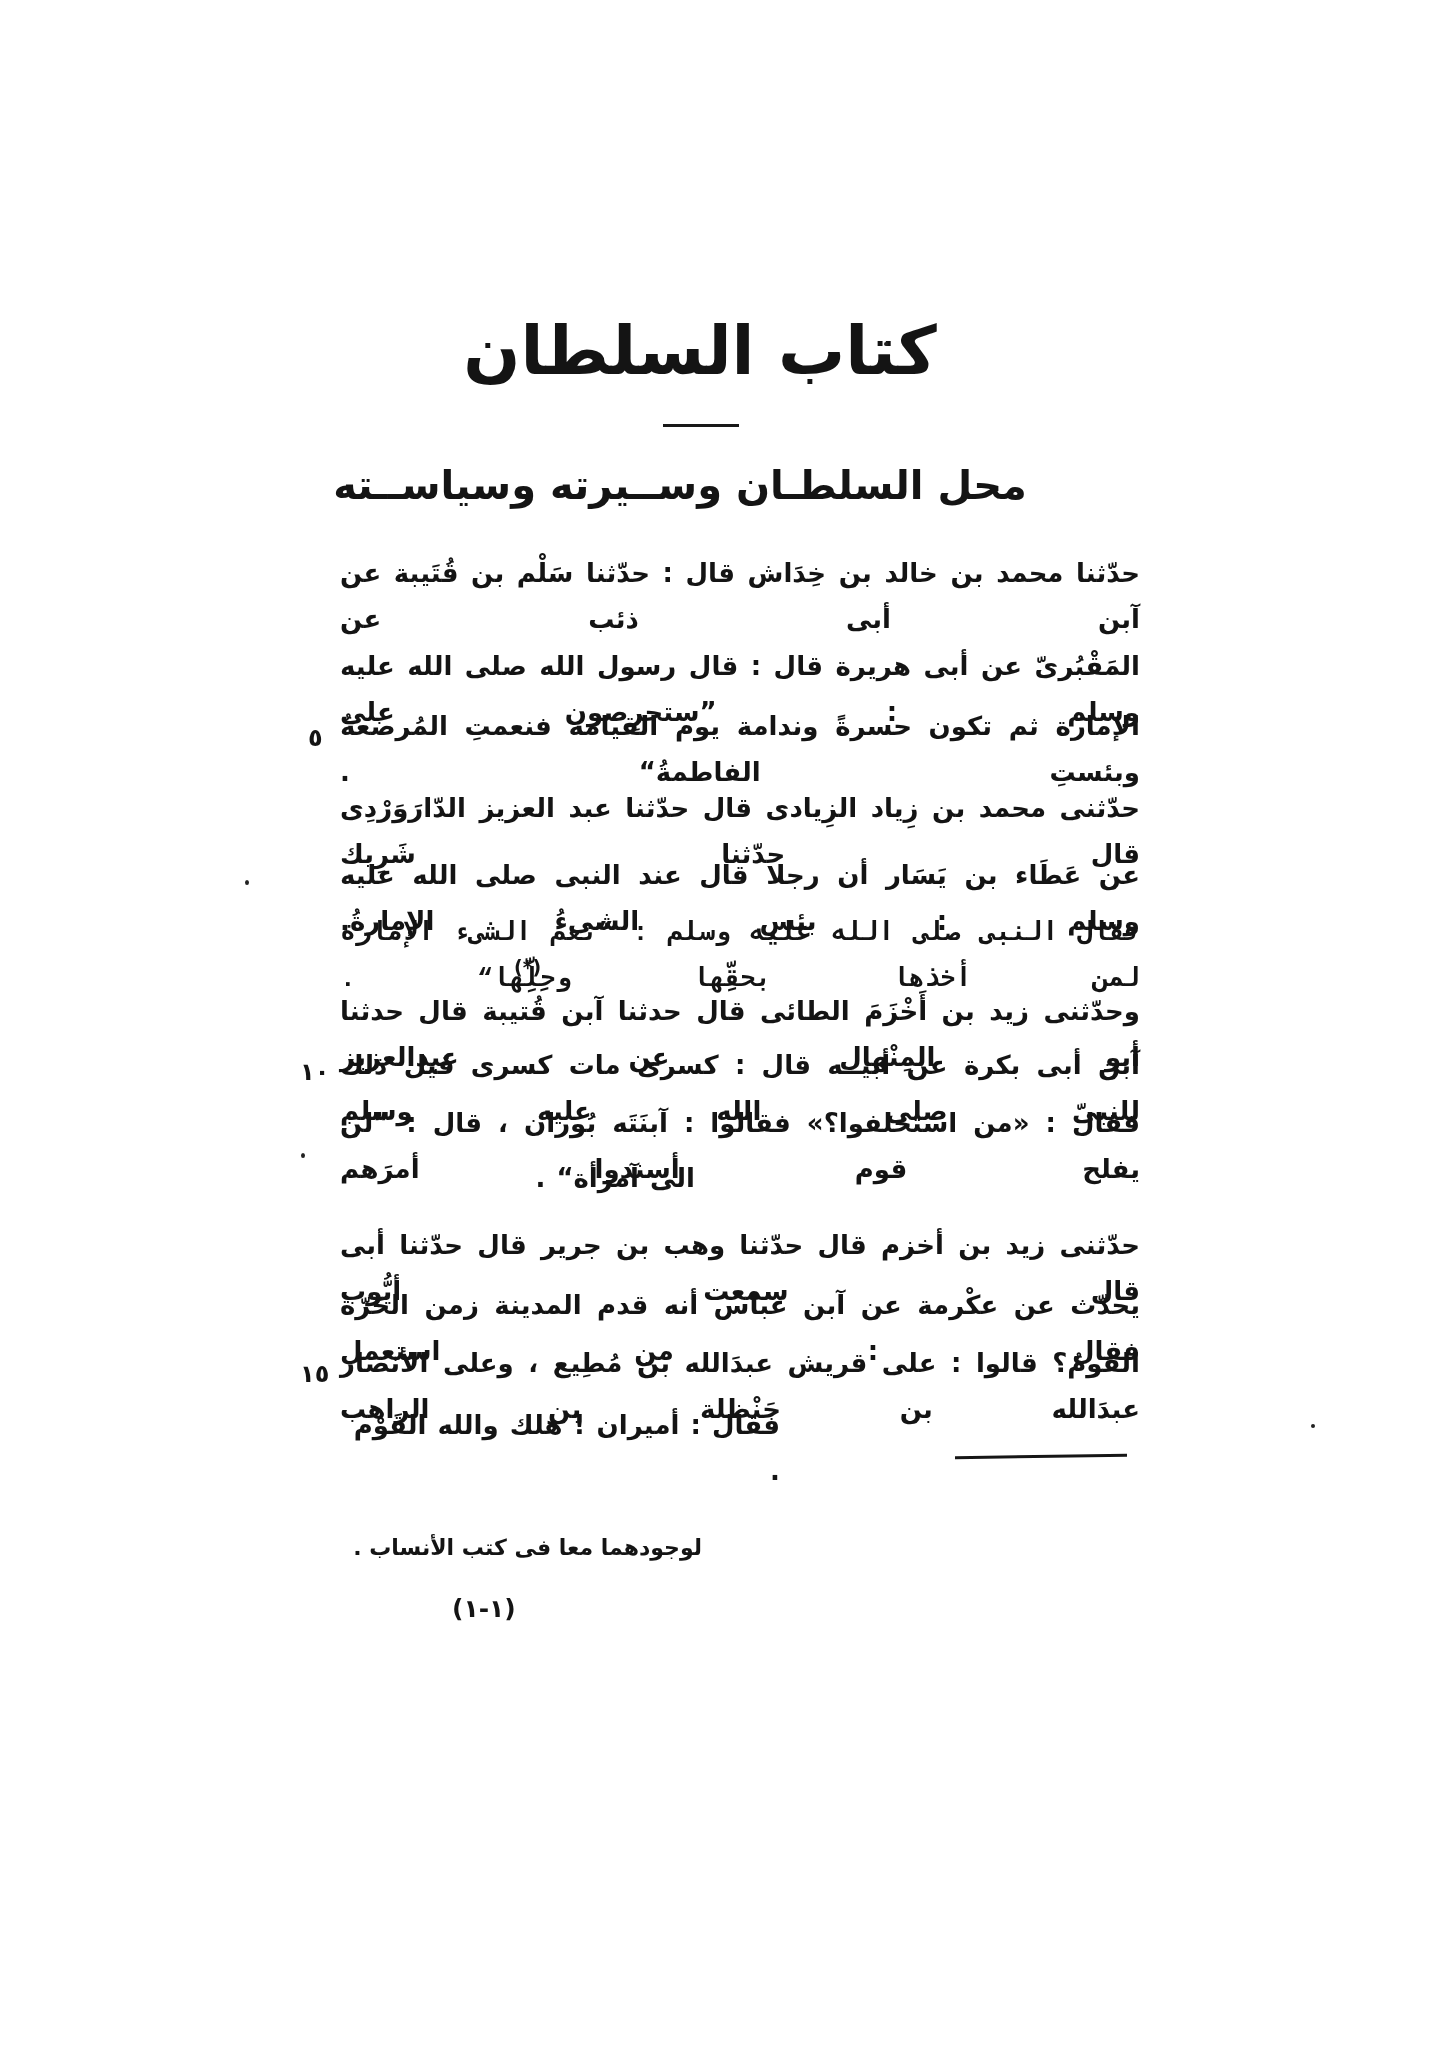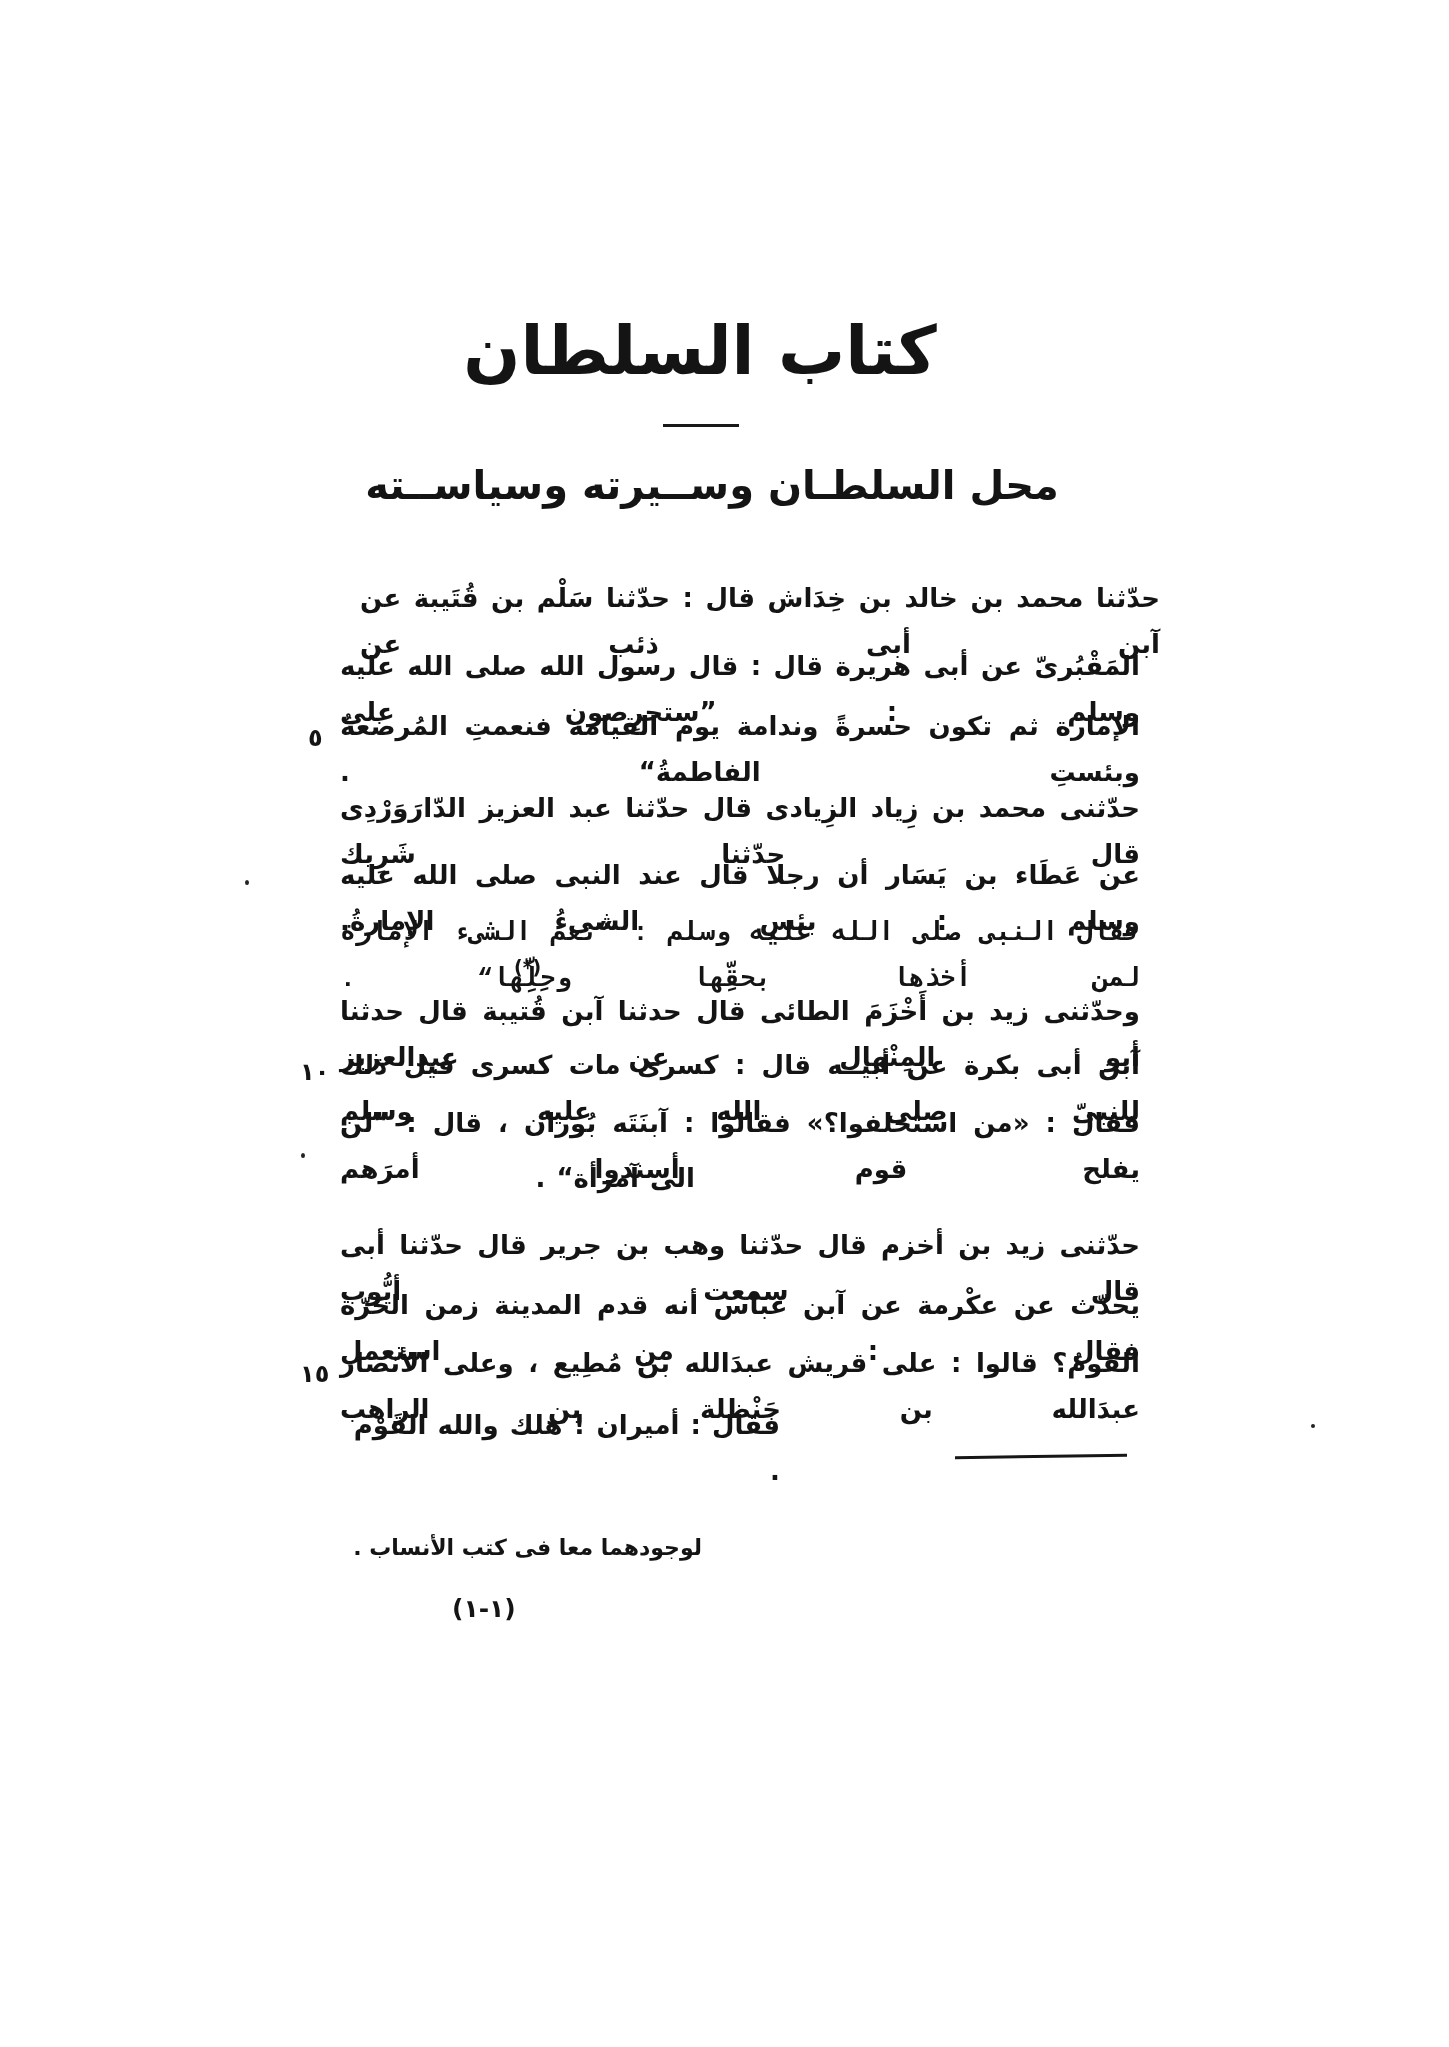--- a/index.html
+++ b/index.html
@@ -22,21 +22,21 @@
     letter-spacing:1px;
   }
   .title-underline{
     position:absolute;
     top:424px;left:663px;
     width:76px;height:3px;
     background:#181818;
   }
   .chapter-heading{
     position:absolute;
-    top:462px;left:712px;
+    top:462px;left:680px;
     transform:translateX(-50%);
     font-size:40px;
     font-weight:700;
     white-space:nowrap;
     direction:rtl;
   }
   .textline{
     position:absolute;
     left:340px;width:800px;
     height:50px;
@@ -105,21 +105,21 @@
 </head>
 <body>
 
 <div class="page">
 
   <div class="book-title">كتاب السلطان</div>
   <div class="title-underline"></div>
 
   <div class="chapter-heading">محل السلطـان وســيرته وسياســته</div>
 
-  <div class="textline" style="top:575px;margin-left:20px;">حدّثنا محمد بن خالد بن خِدَاش قال : حدّثنا سَلْم بن قُتَيبة عن آبن أبى ذئب عن</div>
+  <div class="textline" style="top:550px;">حدّثنا محمد بن خالد بن خِدَاش قال : حدّثنا سَلْم بن قُتَيبة عن آبن أبى ذئب عن</div>
   <div class="textline" style="top:643px;">المَقْبُرىّ عن أبى هريرة قال : قال رسول الله صلى الله عليه وسلم : ”ستحرِصون على</div>
   <div class="textline" style="top:703px;">الإمارة ثم تكون حسرةً وندامة يوم القيامة فنعمتِ المُرضعةُ وبئستِ الفاطمةُ“ .</div>
   <div class="margin-num" style="top:724px;left:308px;">٥</div>
 
   <div class="textline" style="top:785px;">حدّثنى محمد بن زِياد الزِيادى قال حدّثنا عبد العزيز الدّارَوَرْدِى قال حدّثنا شَرِيك</div>
   <div class="textline" style="top:852px;">عن عَطَاء بن يَسَار أن رجلا قال عند النبى صلى الله عليه وسلم : بئس الشىءُ الإمارةُ.</div>
   <div class="textline" style="top:910px;font-family:Liberation Mono, monospace;">فقال النبى صلى الله عليه وسلم : ”نعم الشىء الإمارة لمن أخذها بحقِّها وحِلِّها“ .</div>
 
   <div class="fn-marker">(*)</div>
   <div class="textline" style="top:988px;">وحدّثنى زيد بن أَخْزَمَ الطائى قال حدثنا آبن قُتيبة قال حدثنا أبو المِنْهال عن عبدالعزيز</div>

